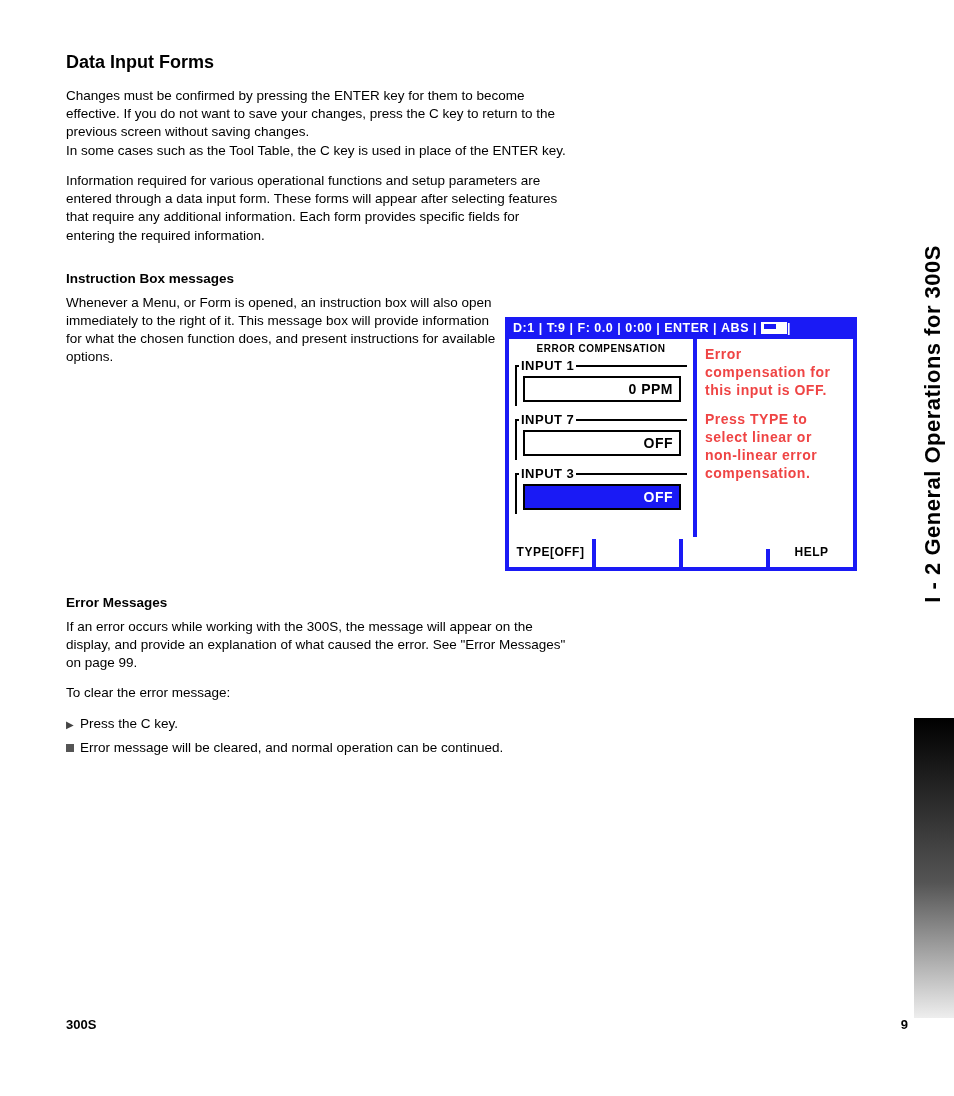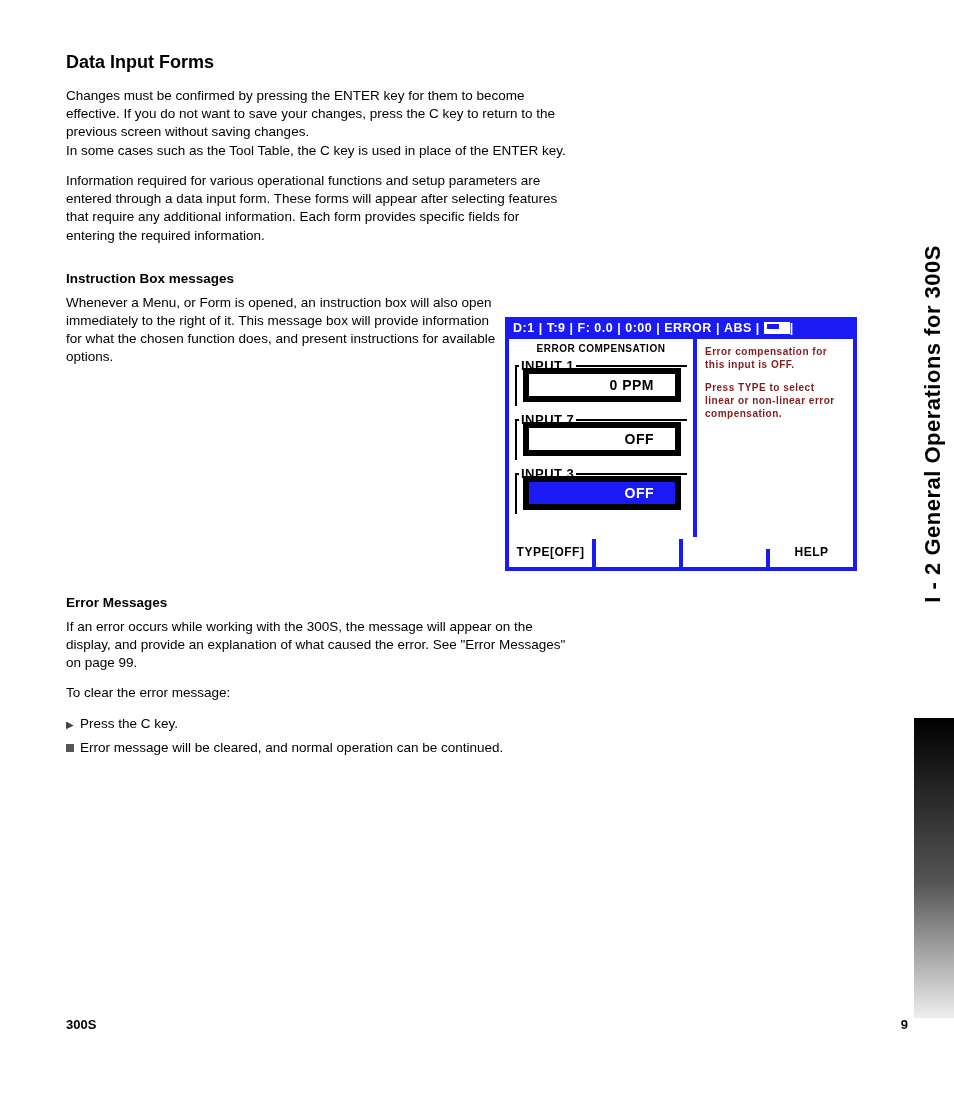--- a/index.html
+++ b/index.html
@@ -168,45 +168,45 @@
     padding: 0;
     height: 46px;
     position: relative;
   }
   fieldset.inp legend {
     font-size: 13px;
     padding: 0 2px;
     margin-left: 2px;
   }
   .inp-inner {
-    border: 6px solid #000000;
+    border: 2px solid #000000;
     height: 22px;
     margin: 0 2px 0 2px;
     position: absolute;
     left: 4px; right: 4px; bottom: 4px;
     display: flex;
     align-items: center;
     justify-content: flex-end;
-    padding-right: 21px;
+    padding-right: 6px;
     font-size: 14px;
     background: #fff;
     color:#000;
   }
   .inp-inner.active {
     background: #1a1af5;
     color: #fff;
   }
 
   .dro-right {
     background: #fff;
-    color: #7f1d1d;
+    color: #ef4444;
     flex: 1;
     height: 198px;
     padding: 6px 8px;
-    font-size: 10px;
+    font-size: 14px;
     line-height: 1.3;
     font-family: "Arial", sans-serif;
     font-weight: 900;
   }
 
   .dro-softkeys {
     display: flex;
     height: 30px;
     padding: 0 4px 0 4px;
     gap: 4px;
@@ -263,21 +263,21 @@
   <div class="dro">
     <div class="dro-top">
       <span>D:1</span>
         <span class="sep">|</span>
       <span>T:9</span>
         <span class="sep">|</span>
       <span>F: 0.0</span>
         <span class="sep">|</span>
       <span>0:00</span>
         <span class="sep">|</span>
-      <span>ERROR</span>
+      <span>ENTER</span>
         <span class="sep">|</span>
       <span>ABS</span>
         <span class="sep">|</span>
       <span class="disk-icon"></span>
         <span class="sep">|</span>
     </div>
     <div class="dro-body">
       <div class="dro-left">
         <div class="dro-left-title">ERROR COMPENSATION</div>
         <fieldset class="inp">

